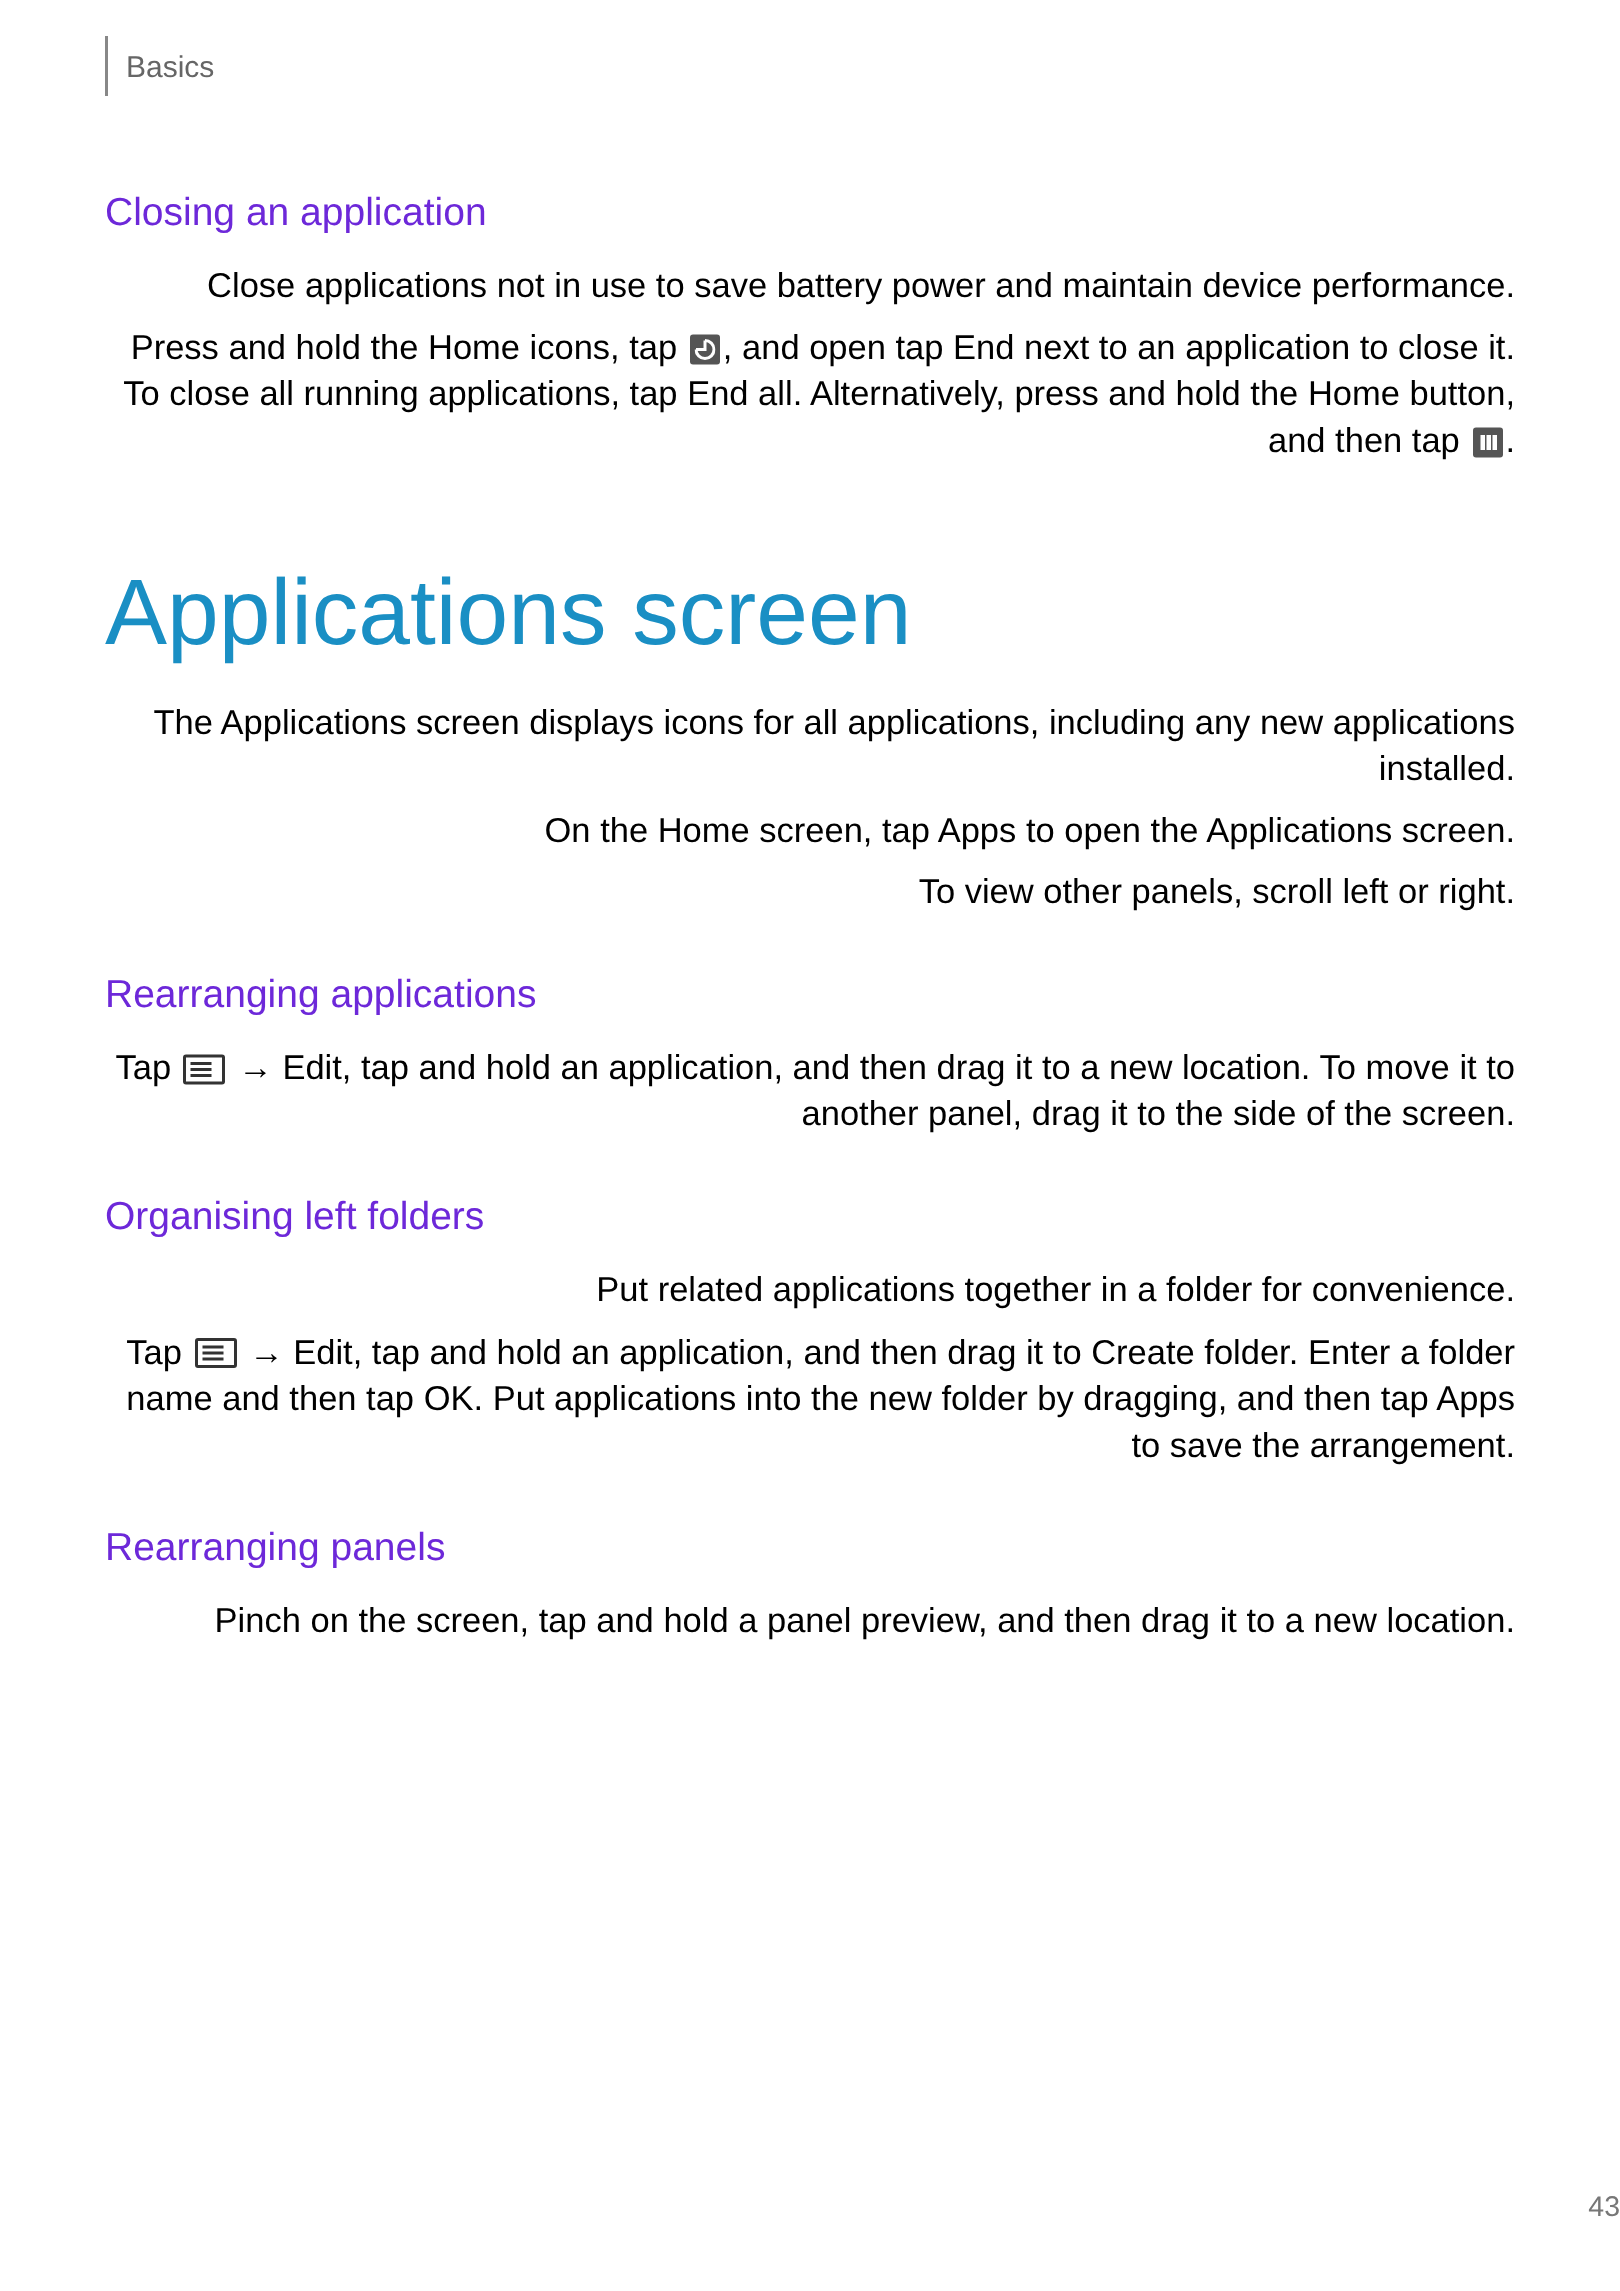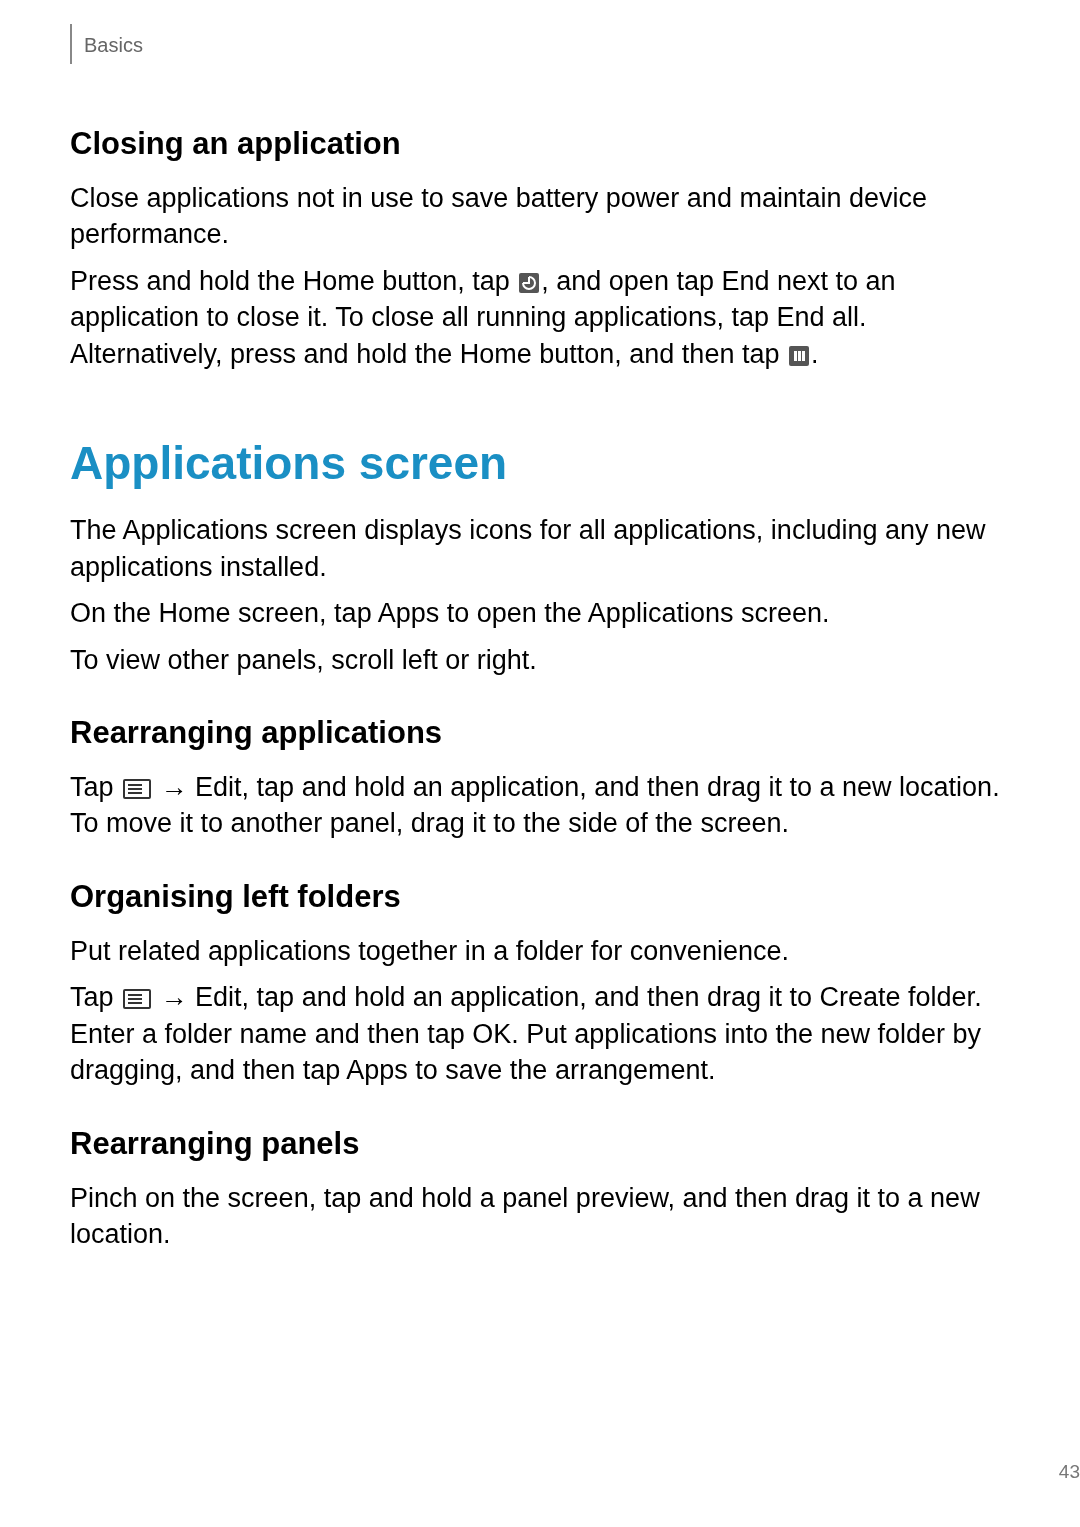--- a/index.html
+++ b/index.html
@@ -29,40 +29,41 @@
       margin-top: -14px;
     }
     .breadcrumb {
       font-size: 20px;
       color: #666;
       font-family: -apple-system, 'Segoe UI', Helvetica, Arial, sans-serif;
       margin-top: -4px;
       text-align: center;
     }
     .h2-accent {
-      font-size: 31px;
-      font-weight: 700;
-      color: #000000;
+      font-size: 26px;
+      font-weight: 400;
+      color: #6d28d9;
       font-family: -apple-system, 'Segoe UI', Helvetica, Arial, sans-serif;
       margin-top: 10px;
       margin-bottom: 18px;
     }
     .body-text {
-      font-size: 27px;
+      font-size: 23px;
       line-height: 1.35;
       color: #000;
       font-family: -apple-system, 'Segoe UI', Helvetica, Arial, sans-serif;
       margin-bottom: 10px;
+      text-align: right;
     }
     .body-text strong {
       font-weight: 400;
     }
     .h1-accent {
-      font-size: 46px;
-      font-weight: 700;
+      font-size: 62px;
+      font-weight: 400;
       color: #1a8fc4;
       font-family: -apple-system, 'Segoe UI', Helvetica, Arial, sans-serif;
       margin-top: 64px;
       margin-bottom: 22px;
     }
     .icon-box {
       display: inline-flex;
       vertical-align: middle;
       width: 20px;
       height: 20px;
@@ -118,21 +119,21 @@
 <body>
 
 <div class="header-area">
   <div class="header-divider"></div>
   <div class="breadcrumb">Basics</div>
 </div>
 
 <h2 class="h2-accent">Closing an application</h2>
 <p class="body-text">Close applications not in use to save battery power and maintain device performance.</p>
 <p class="body-text">
-  <span>Press and hold the Home button, tap </span><span class="icon-box icon-task">
+  <span>Press and hold the Home icons, tap </span><span class="icon-box icon-task">
       <svg viewBox="0 0 14 14">
         <path d="M7 1 A6 6 0 1 1 1 7" stroke="#fff" stroke-width="2" fill="none"></path>
         <path d="M1 7 L7 7 L7 1" stroke="#fff" stroke-width="2" fill="none"></path>
       </svg>
     </span><span>, and open tap </span><strong>End</strong><span> next to an application to close it. To close all running applications, tap </span><strong>End all</strong><span>. Alternatively, press and hold the Home button, and then tap </span><span class="icon-box icon-close-all">
       <svg viewBox="0 0 14 14">
         <rect x="2" y="2" width="3" height="10" fill="#fff"></rect>
         <rect x="6" y="2" width="3" height="10" fill="#fff"></rect>
         <rect x="10" y="2" width="3" height="10" fill="#fff"></rect>
       </svg>

